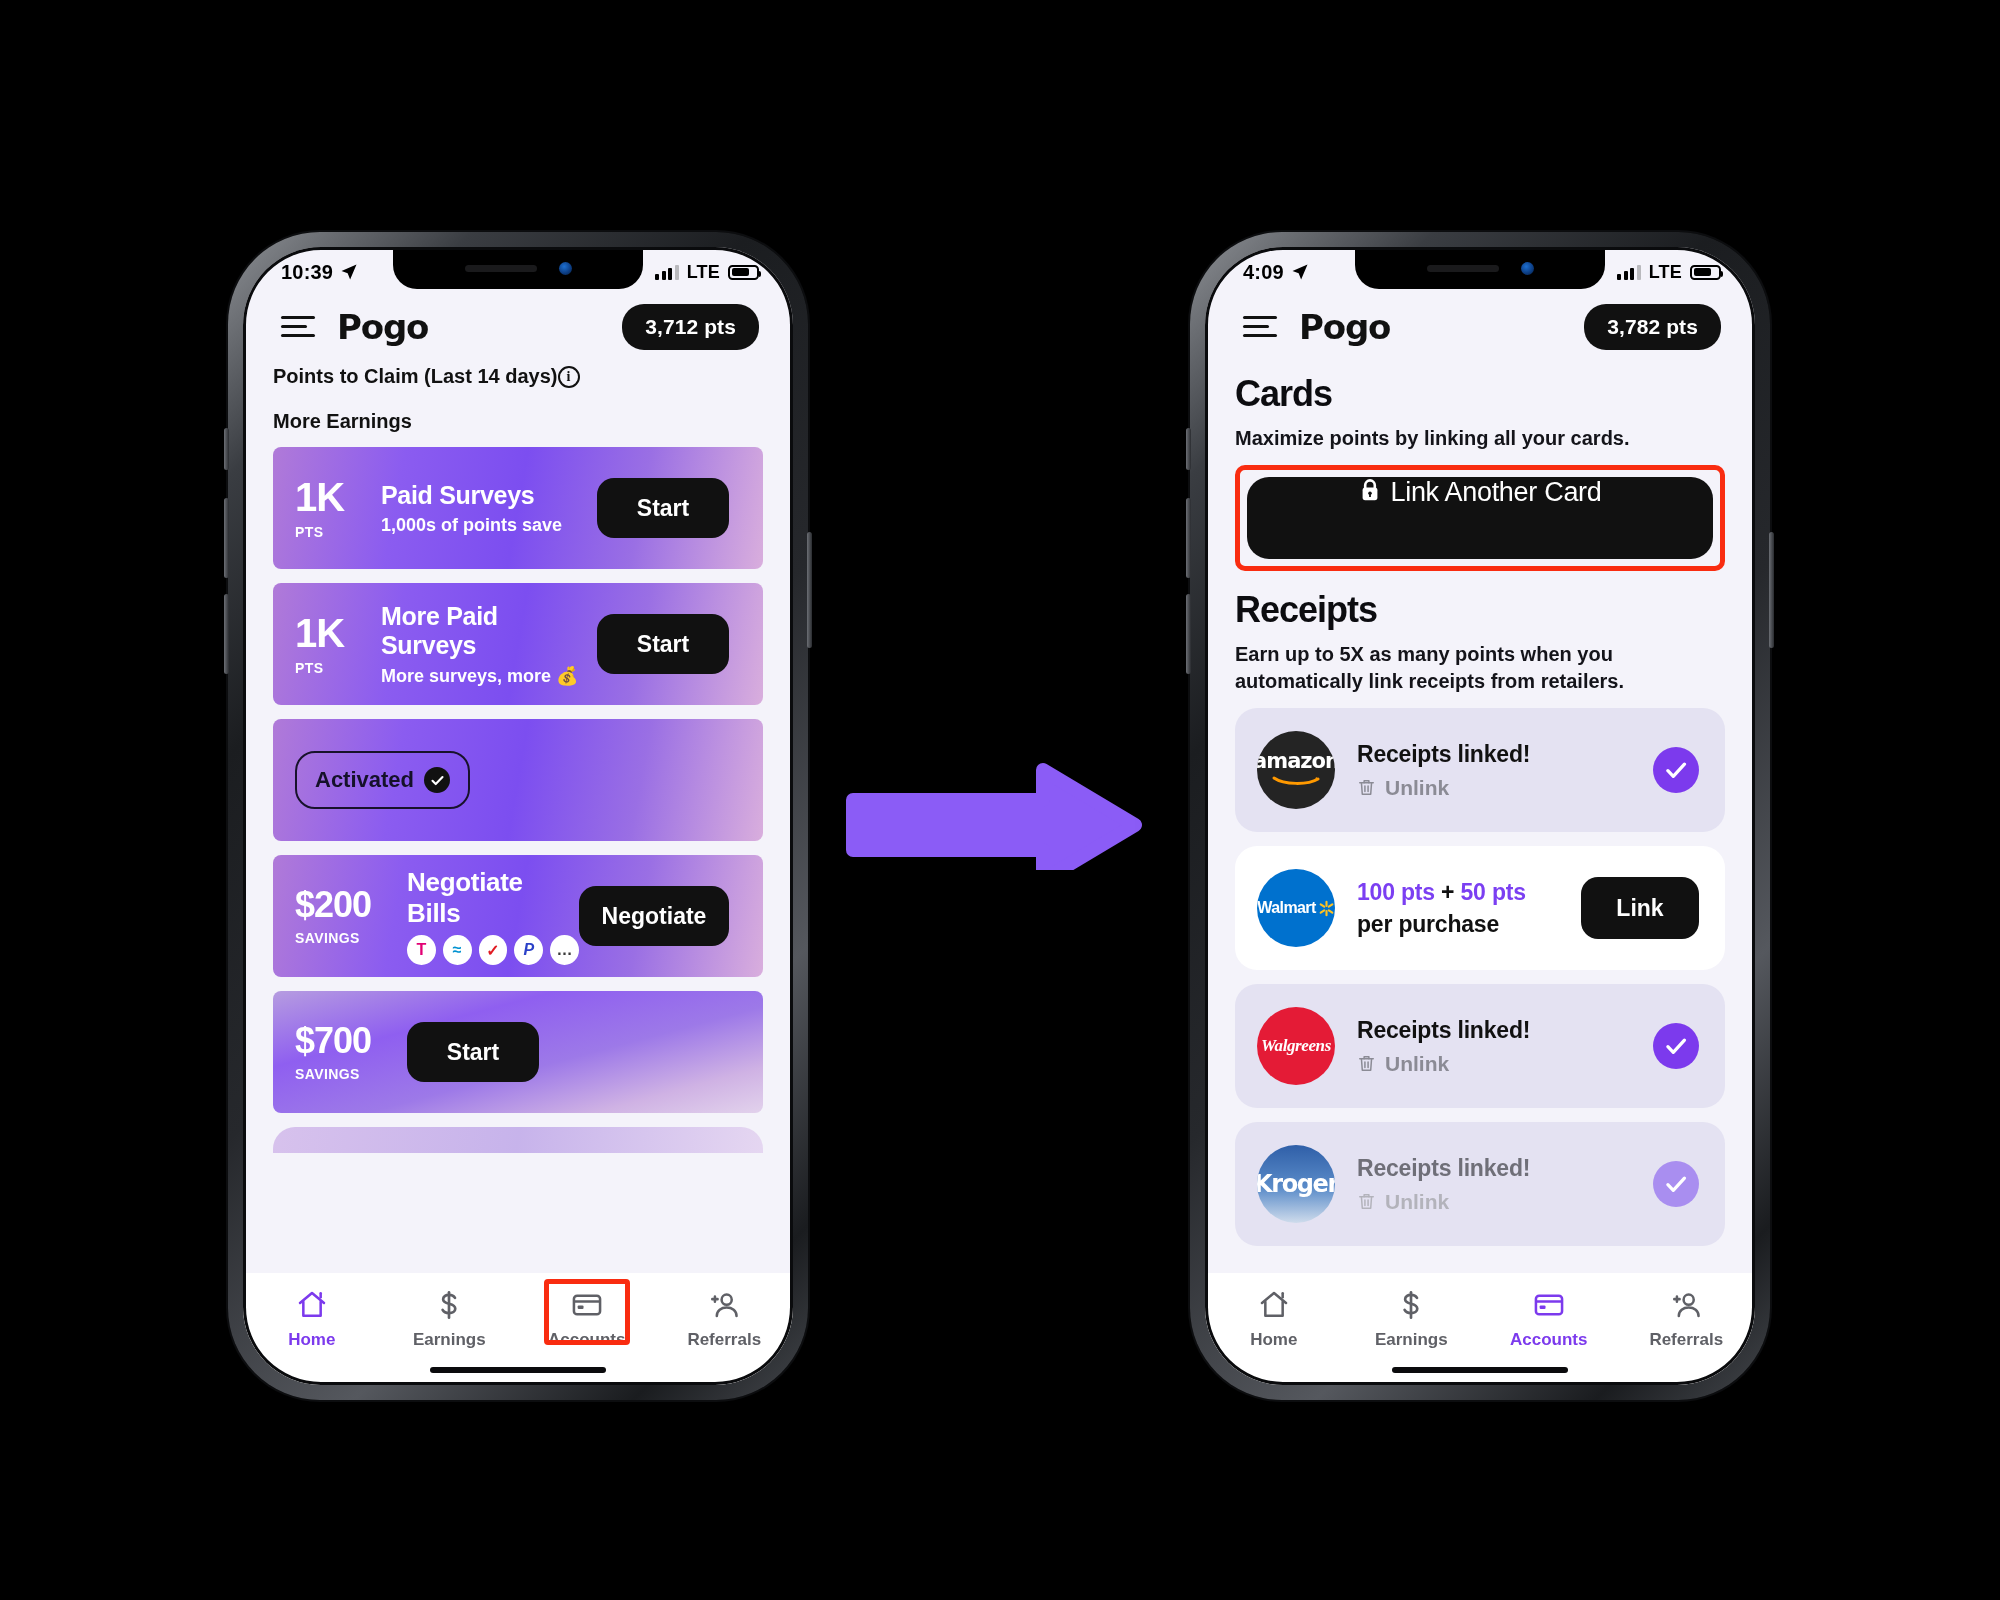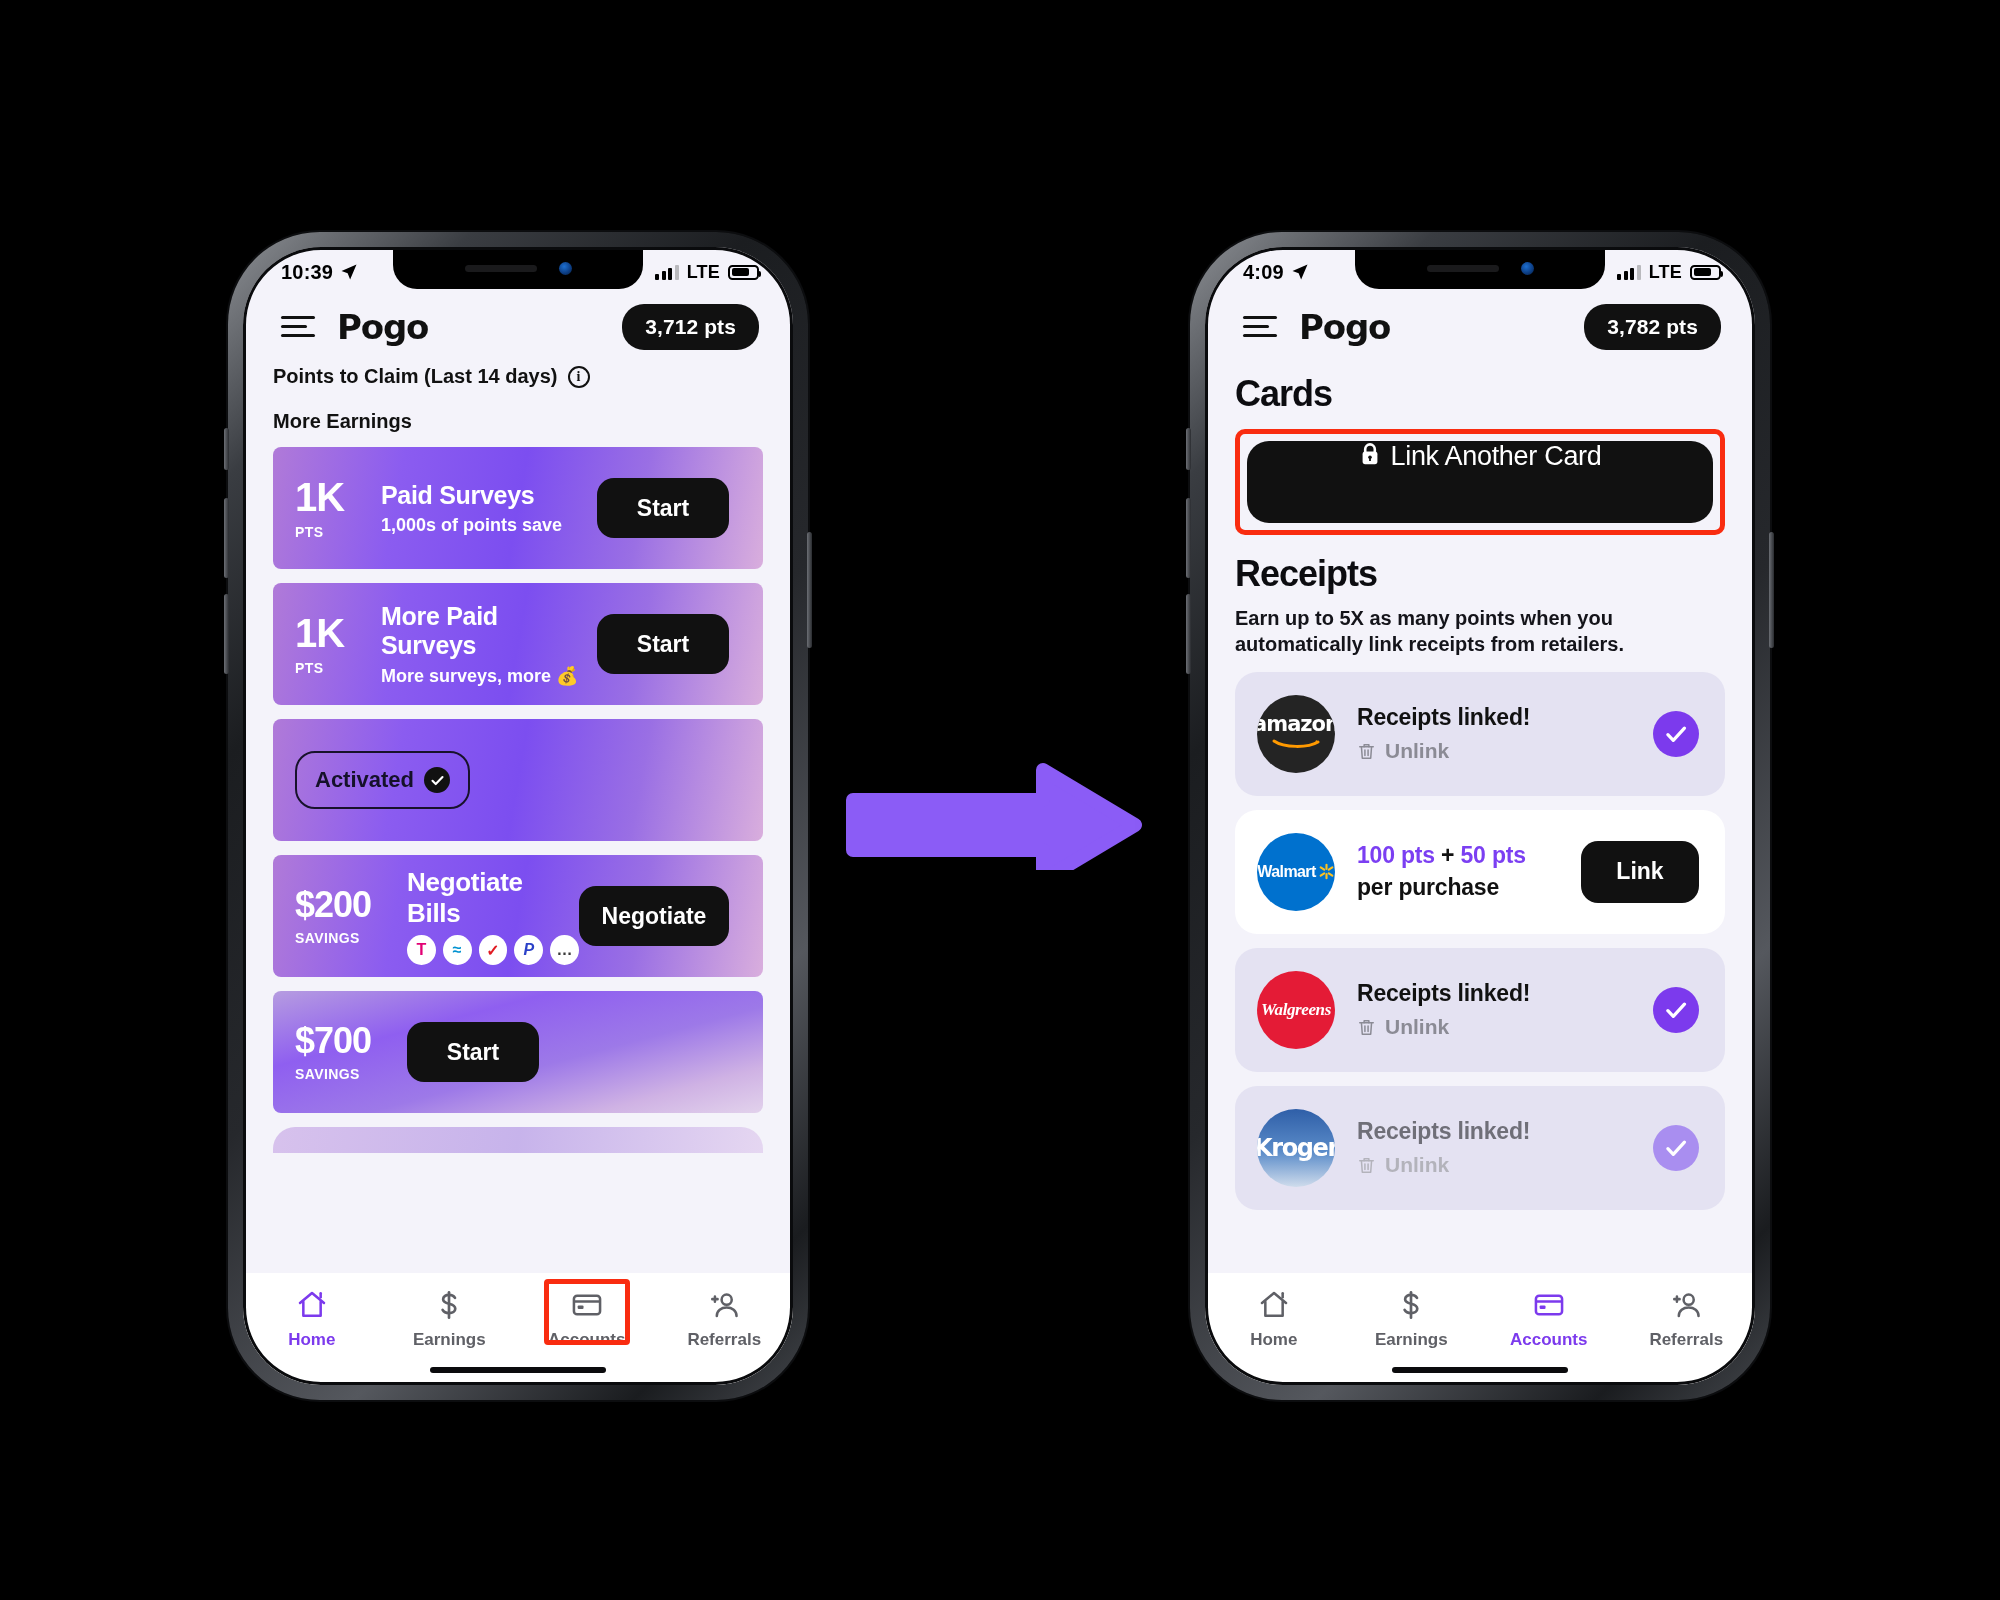--- a/index.html
+++ b/index.html
@@ -82,21 +82,21 @@
   .hamburger i:nth-child(3){ top:18px; width:34px; }
   .brand { margin-left:22px; font-size:34px; font-weight:800; letter-spacing:-1.2px; color:#111; font-family:"DejaVu Sans", sans-serif; }
   .pts-pill {
     margin-left:auto; background:#111; color:#fff; border-radius:22px;
     padding:11px 23px; font-size:21px; font-weight:700; letter-spacing:.1px;
   }
 
   
   .body { flex:1; min-height:0; padding: 10px 30px 0 30px; overflow:hidden; position:relative; }
 
-  .section-label { font-size:20px; font-weight:700; color:#111; display:flex; align-items:center; gap:10px; }
+  .section-label { font-size:20px; font-weight:700; color:#111; display:flex; align-items:center; }
   .info-i { width:22px; height:22px; border:2.2px solid #111; border-radius:50%;
             font-size:14px; font-weight:700; display:flex; align-items:center; justify-content:center;
             font-family:"Liberation Serif", serif; }
 
   .claim-card {
     margin-top:14px; background:#fff; border-radius:22px; height:112px;
     display:flex; align-items:center; justify-content:center; gap:18px;
     box-shadow: 0 1px 3px rgba(0,0,0,.05);
   }
   .claim-badge { width:48px; height:48px; border-radius:50%; background:#111;
@@ -403,20 +403,21 @@
             <i></i>
             <i></i>
             <i></i>
           </div>
         <div class="brand">Pogo</div>
         <div class="pts-pill">3,782 pts</div>
       </div>
 
       <div class="body">
         <div class="h1">Cards</div>
+        <div class="sub">Maximize points by linking all your cards.</div>
 
         <div class="link-card-wrap highlight">
           <button class="link-btn">
             <svg width="24" height="26" viewBox="0 0 24 26">
                 <path d="M7.2 11V8.2a4.8 4.8 0 0 1 9.6 0V11" fill="none" stroke="#fff" stroke-width="2.6"></path>
                 <rect x="4.6" y="10.6" width="14.8" height="12.6" rx="2.6" fill="#fff"></rect>
                 <circle cx="12" cy="16.2" r="1.8" fill="#111"></circle>
                 <rect x="11.1" y="16" width="1.8" height="4" fill="#111"></rect>
               </svg>
             <span>Link Another Card</span>

